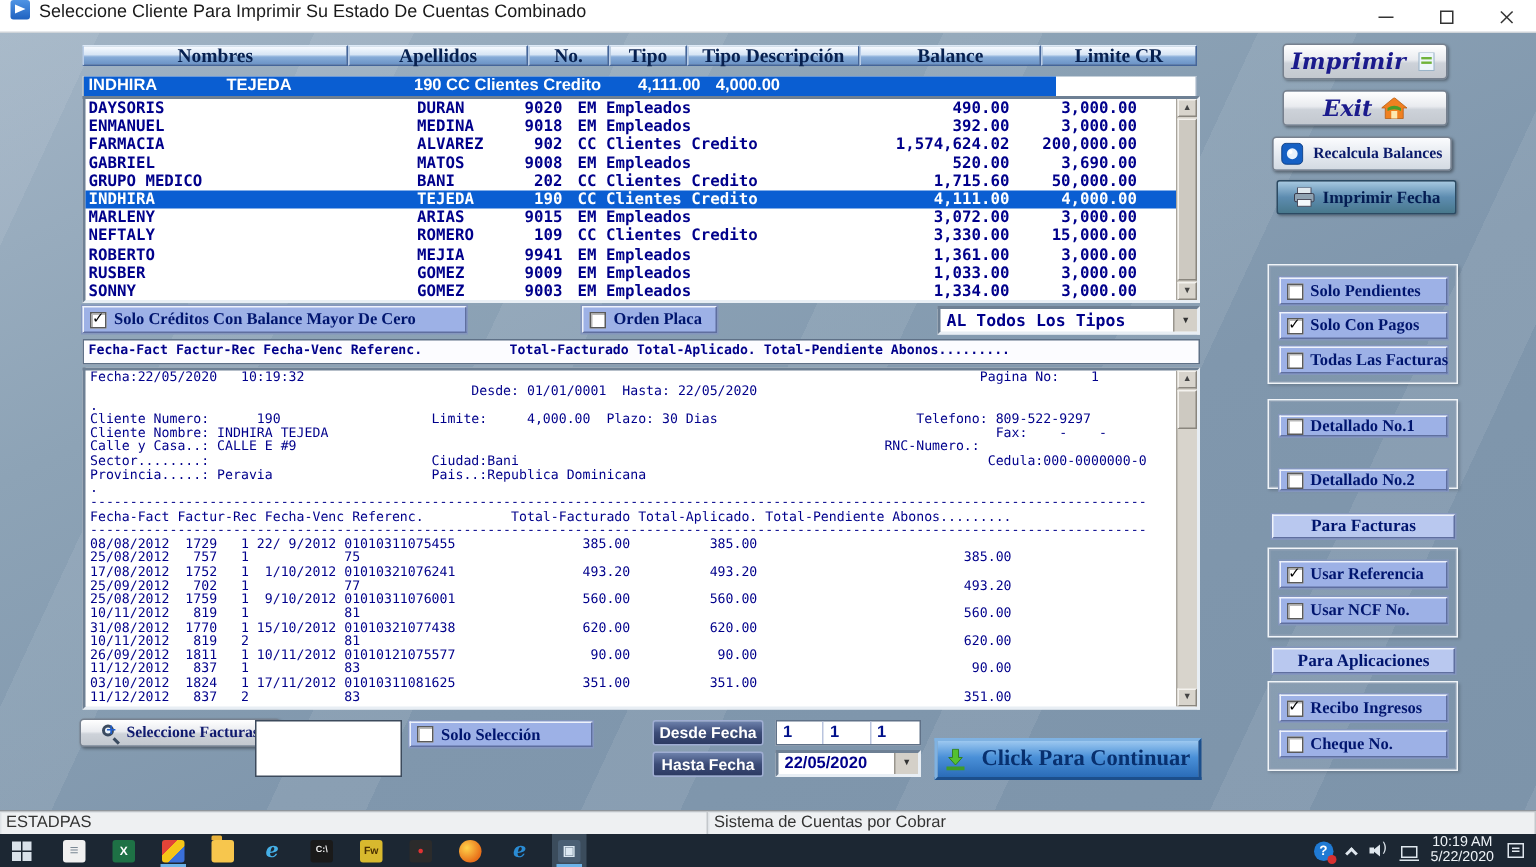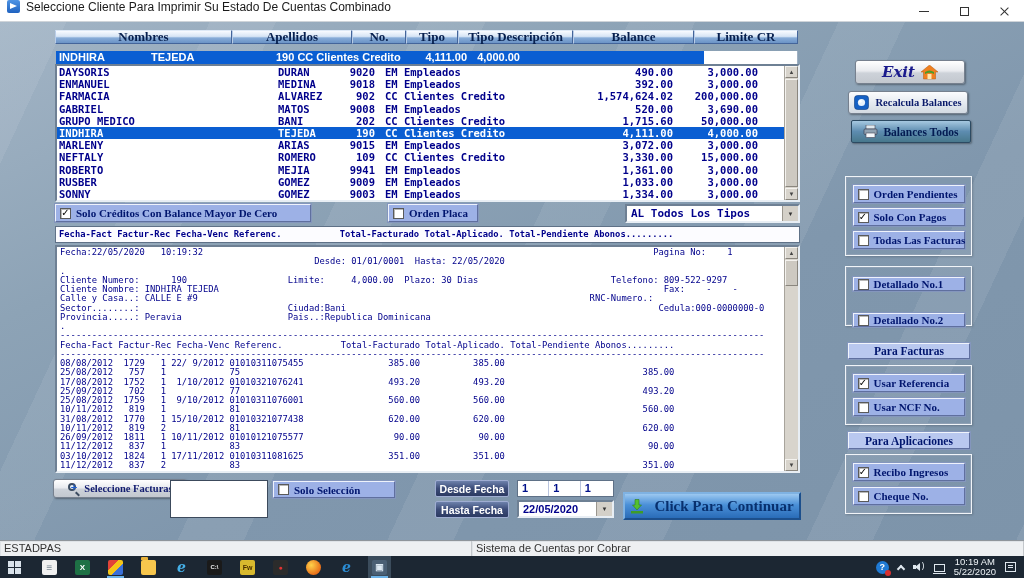--- a/index.html
+++ b/index.html
@@ -313,20 +313,28 @@
     <span class="abtn"></span>
   </div>
   <div class="btn-cont">
     <svg width="14" height="15" viewBox="0 0 14 15">
       <rect x="1" y="12" width="12" height="2.5" fill="#3f9c28"></rect>
       <path d="M7 11 L2.5 6 H5 V0.5 H9 V6 H11.5 Z" fill="#54c030" stroke="#2f7a1c" stroke-width="0.6"></path>
     </svg>
     <span>Click Para Continuar</span>
   </div>
 
+  <div class="btn-gray rbtn btn-imp">
+    <span>Imprimir</span>
+    <svg width="16" height="13" viewBox="0 0 16 13">
+      <rect x="3" y="0" width="10" height="12" fill="#eef6fc" stroke="#9ab4c8" stroke-width="0.7"></rect>
+      <rect x="4.5" y="3" width="7" height="1.6" fill="#6fb33a"></rect>
+      <rect x="4.5" y="6" width="7" height="1.6" fill="#6fb33a"></rect>
+    </svg>
+  </div>
   <div class="btn-gray rbtn btn-exit">
     <span>Exit</span>
     <svg width="17" height="15" viewBox="0 0 17 15">
       <path d="M8.5 0 L17 7 H14.5 V14 H2.5 V7 H0 Z" fill="#f08020" stroke="#b05a10" stroke-width="0.5"></path>
       <rect x="6.5" y="9" width="4" height="5" fill="#fde8b0"></rect>
       <path d="M4 7 Q8.5 4 13 7 L13 9 Q8.5 6.5 4 9 Z" fill="#4a9c2a"></path>
     </svg>
   </div>
   <div class="btn-gray rbtn btn-rec">
     <svg width="15" height="15" viewBox="0 0 15 15">
@@ -335,27 +343,27 @@
       <circle cx="6.3" cy="6.3" r="1.4" fill="#ffffff"></circle>
     </svg>
     <span>Recalcula Balances</span>
   </div>
   <div class="btn-todos">
     <svg width="15" height="13" viewBox="0 0 15 13">
       <rect x="3" y="0" width="9" height="4" fill="#dfe8ee" stroke="#445" stroke-width="0.6"></rect>
       <rect x="1" y="4" width="13" height="5.5" rx="1" fill="#8fa2b2" stroke="#334" stroke-width="0.6"></rect>
       <rect x="3" y="8" width="9" height="4.5" fill="#f4f8fb" stroke="#445" stroke-width="0.6"></rect>
     </svg>
-    <span>Balances Todos</span>
+    <span>Imprimir Fecha</span>
   </div>
 
   <div class="frame" id="grp1" style="left:845px;top:176px;width:127px;height:80px;padding-top:8px;gap:5px;">
       <div class="cbx">
         <span class="bx"></span>
-        <span>Orden Pendientes</span>
+        <span>Solo Pendientes</span>
       </div>
       <div class="cbx">
         <span class="bx">✓</span>
         <span>Solo Con Pagos</span>
       </div>
       <div class="cbx">
         <span class="bx"></span>
         <span>Todas Las Facturas</span>
       </div>
     </div>

